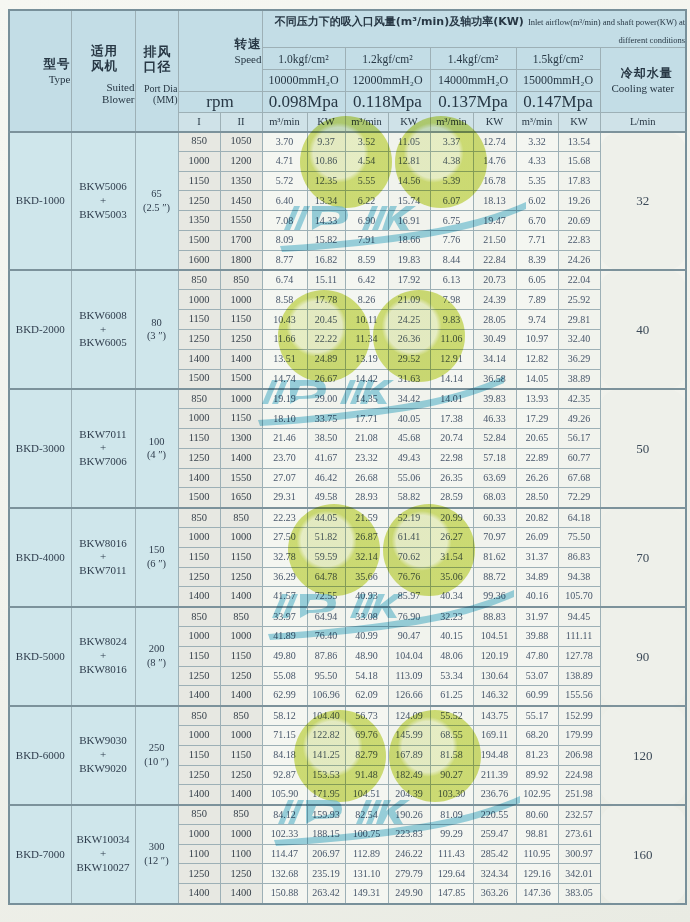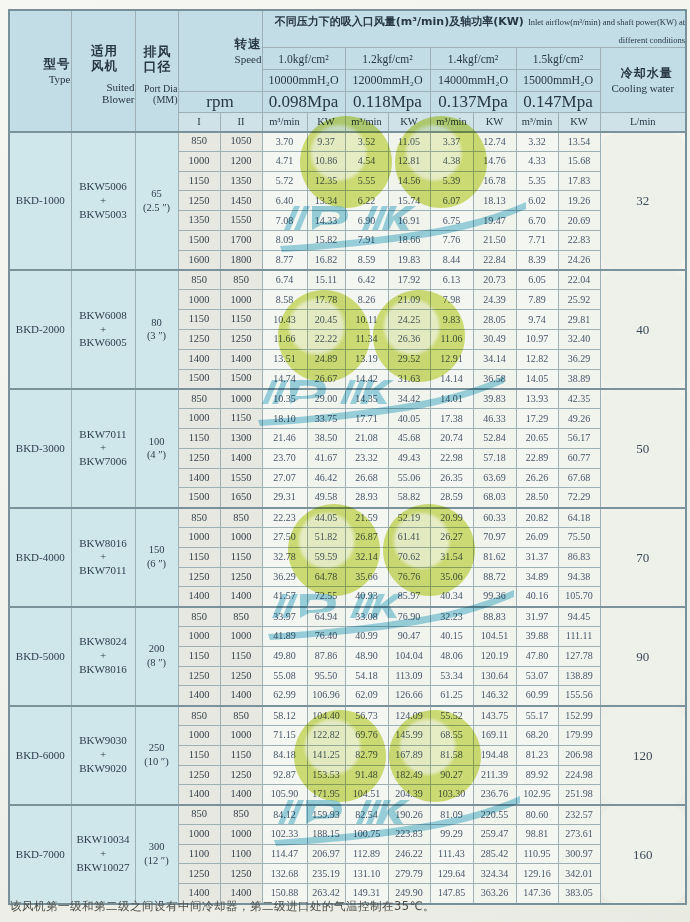--- a/index.html
+++ b/index.html
@@ -337,21 +337,21 @@
             <div>BKW7011</div>
             <div>+</div>
             <div>BKW7006</div>
           </td>
           <td class="cell-id port-cell" rowspan="6">
             <div>100</div>
             <div>(4 ″)</div>
           </td>
           <td class="speed-cell">850</td>
           <td class="speed-cell">1000</td>
-          <td class="val-cell">10.35</td>
+          <td class="val-cell">19.19</td>
           <td class="val-cell kw">29.00</td>
           <td class="val-cell">14.35</td>
           <td class="val-cell kw">34.42</td>
           <td class="val-cell">14.01</td>
           <td class="val-cell kw">39.83</td>
           <td class="val-cell">13.93</td>
           <td class="val-cell kw">42.35</td>
           <td class="cooling-cell" rowspan="6">50</td>
         </tr>
         <tr>
@@ -763,14 +763,13 @@
           <path d="M16 34 L26 10 h6 L22 34 Z"></path>
         <path d="M34 10 h26 q10 0 10 9 q0 8 -9 9 q-9 1 -18 1 l-9 5 Z M44 16 l-4 10 q14 0 18 -2 q5 -2 3 -6 q-2 -3 -17 -2 Z"></path>
         <path d="M84 34 L94 10 h6 L90 34 Z"></path>
           <path d="M94 34 L104 10 h6 L100 34 Z"></path>
         <path d="M112 10 h7 l-5 11 l14 -11 h10 l-15 11 l8 13 h-9 l-6 -10 l-5 10 h-7 Z"></path>
         <path d="M2 50 Q90 44 160 32 Q210 23 248 6 L248 13 Q205 32 150 41 Q80 52 4 56 Z"></path>
       </g>
     </svg>
   </div>
 
-  <div class="footnote">该风机第一级和第二级之间设有中间冷却器，第二级进口处的气温控制在35℃。</div>
 </div>
 
 </body></html>

